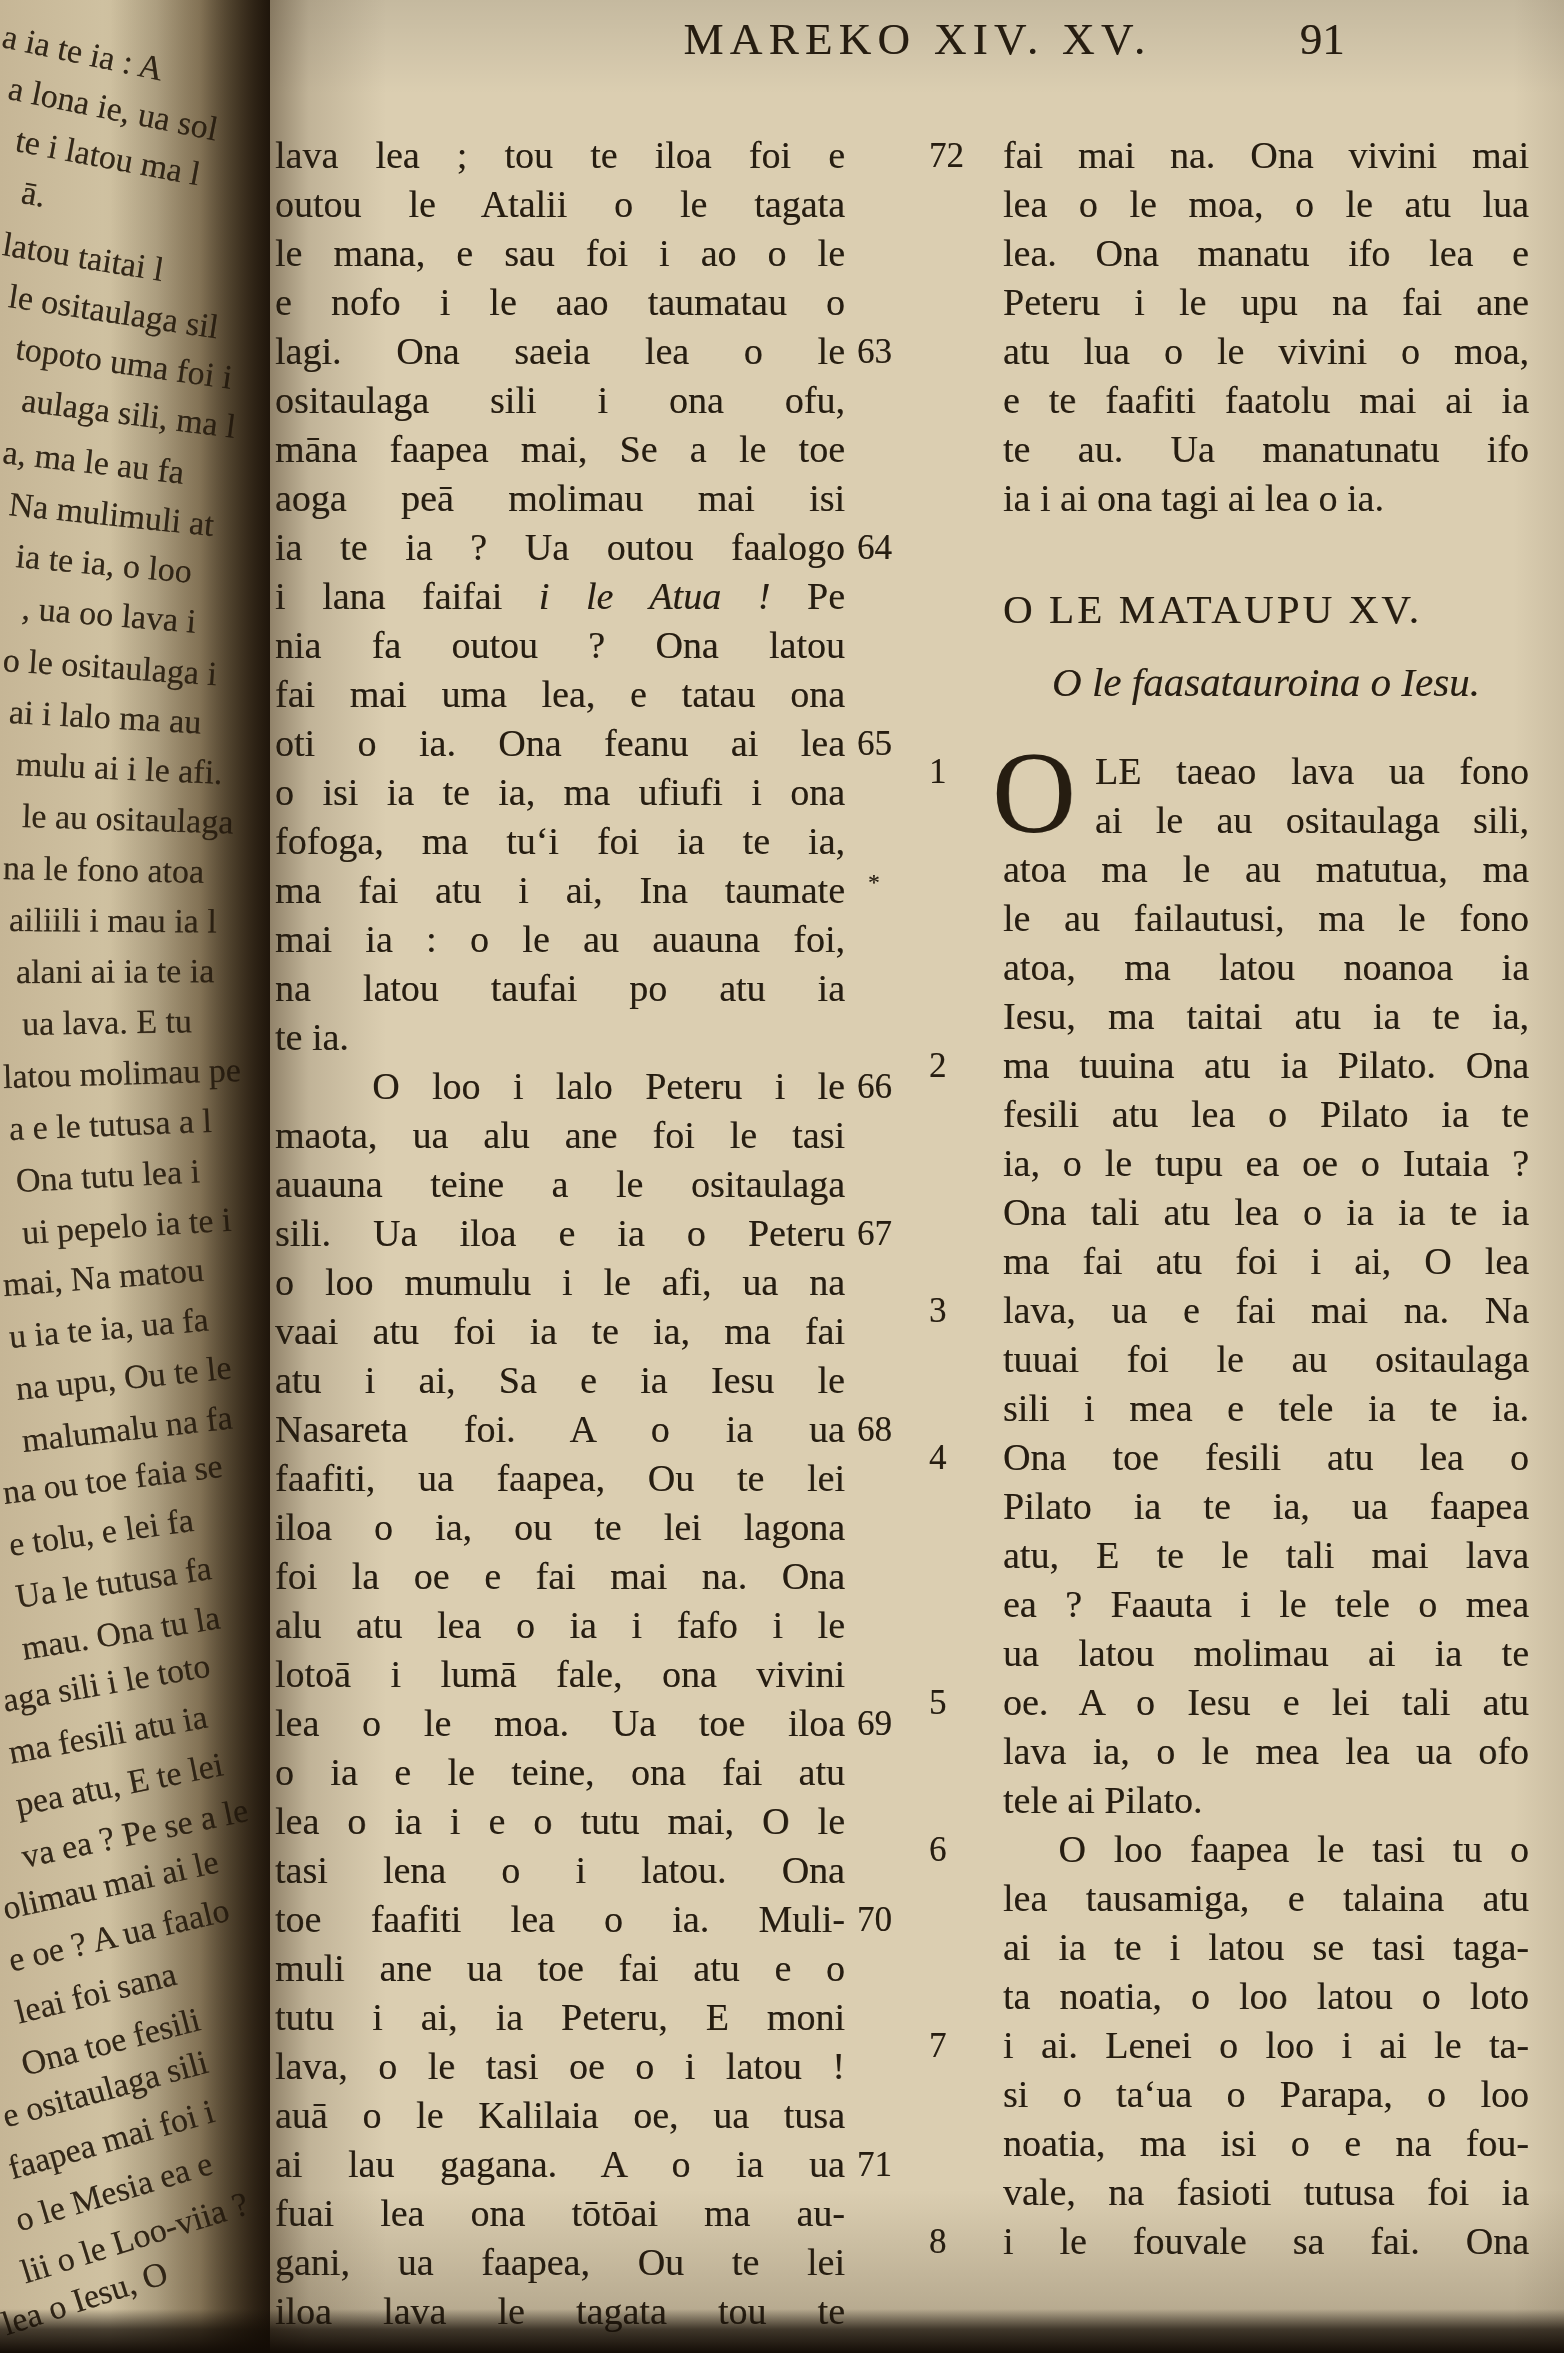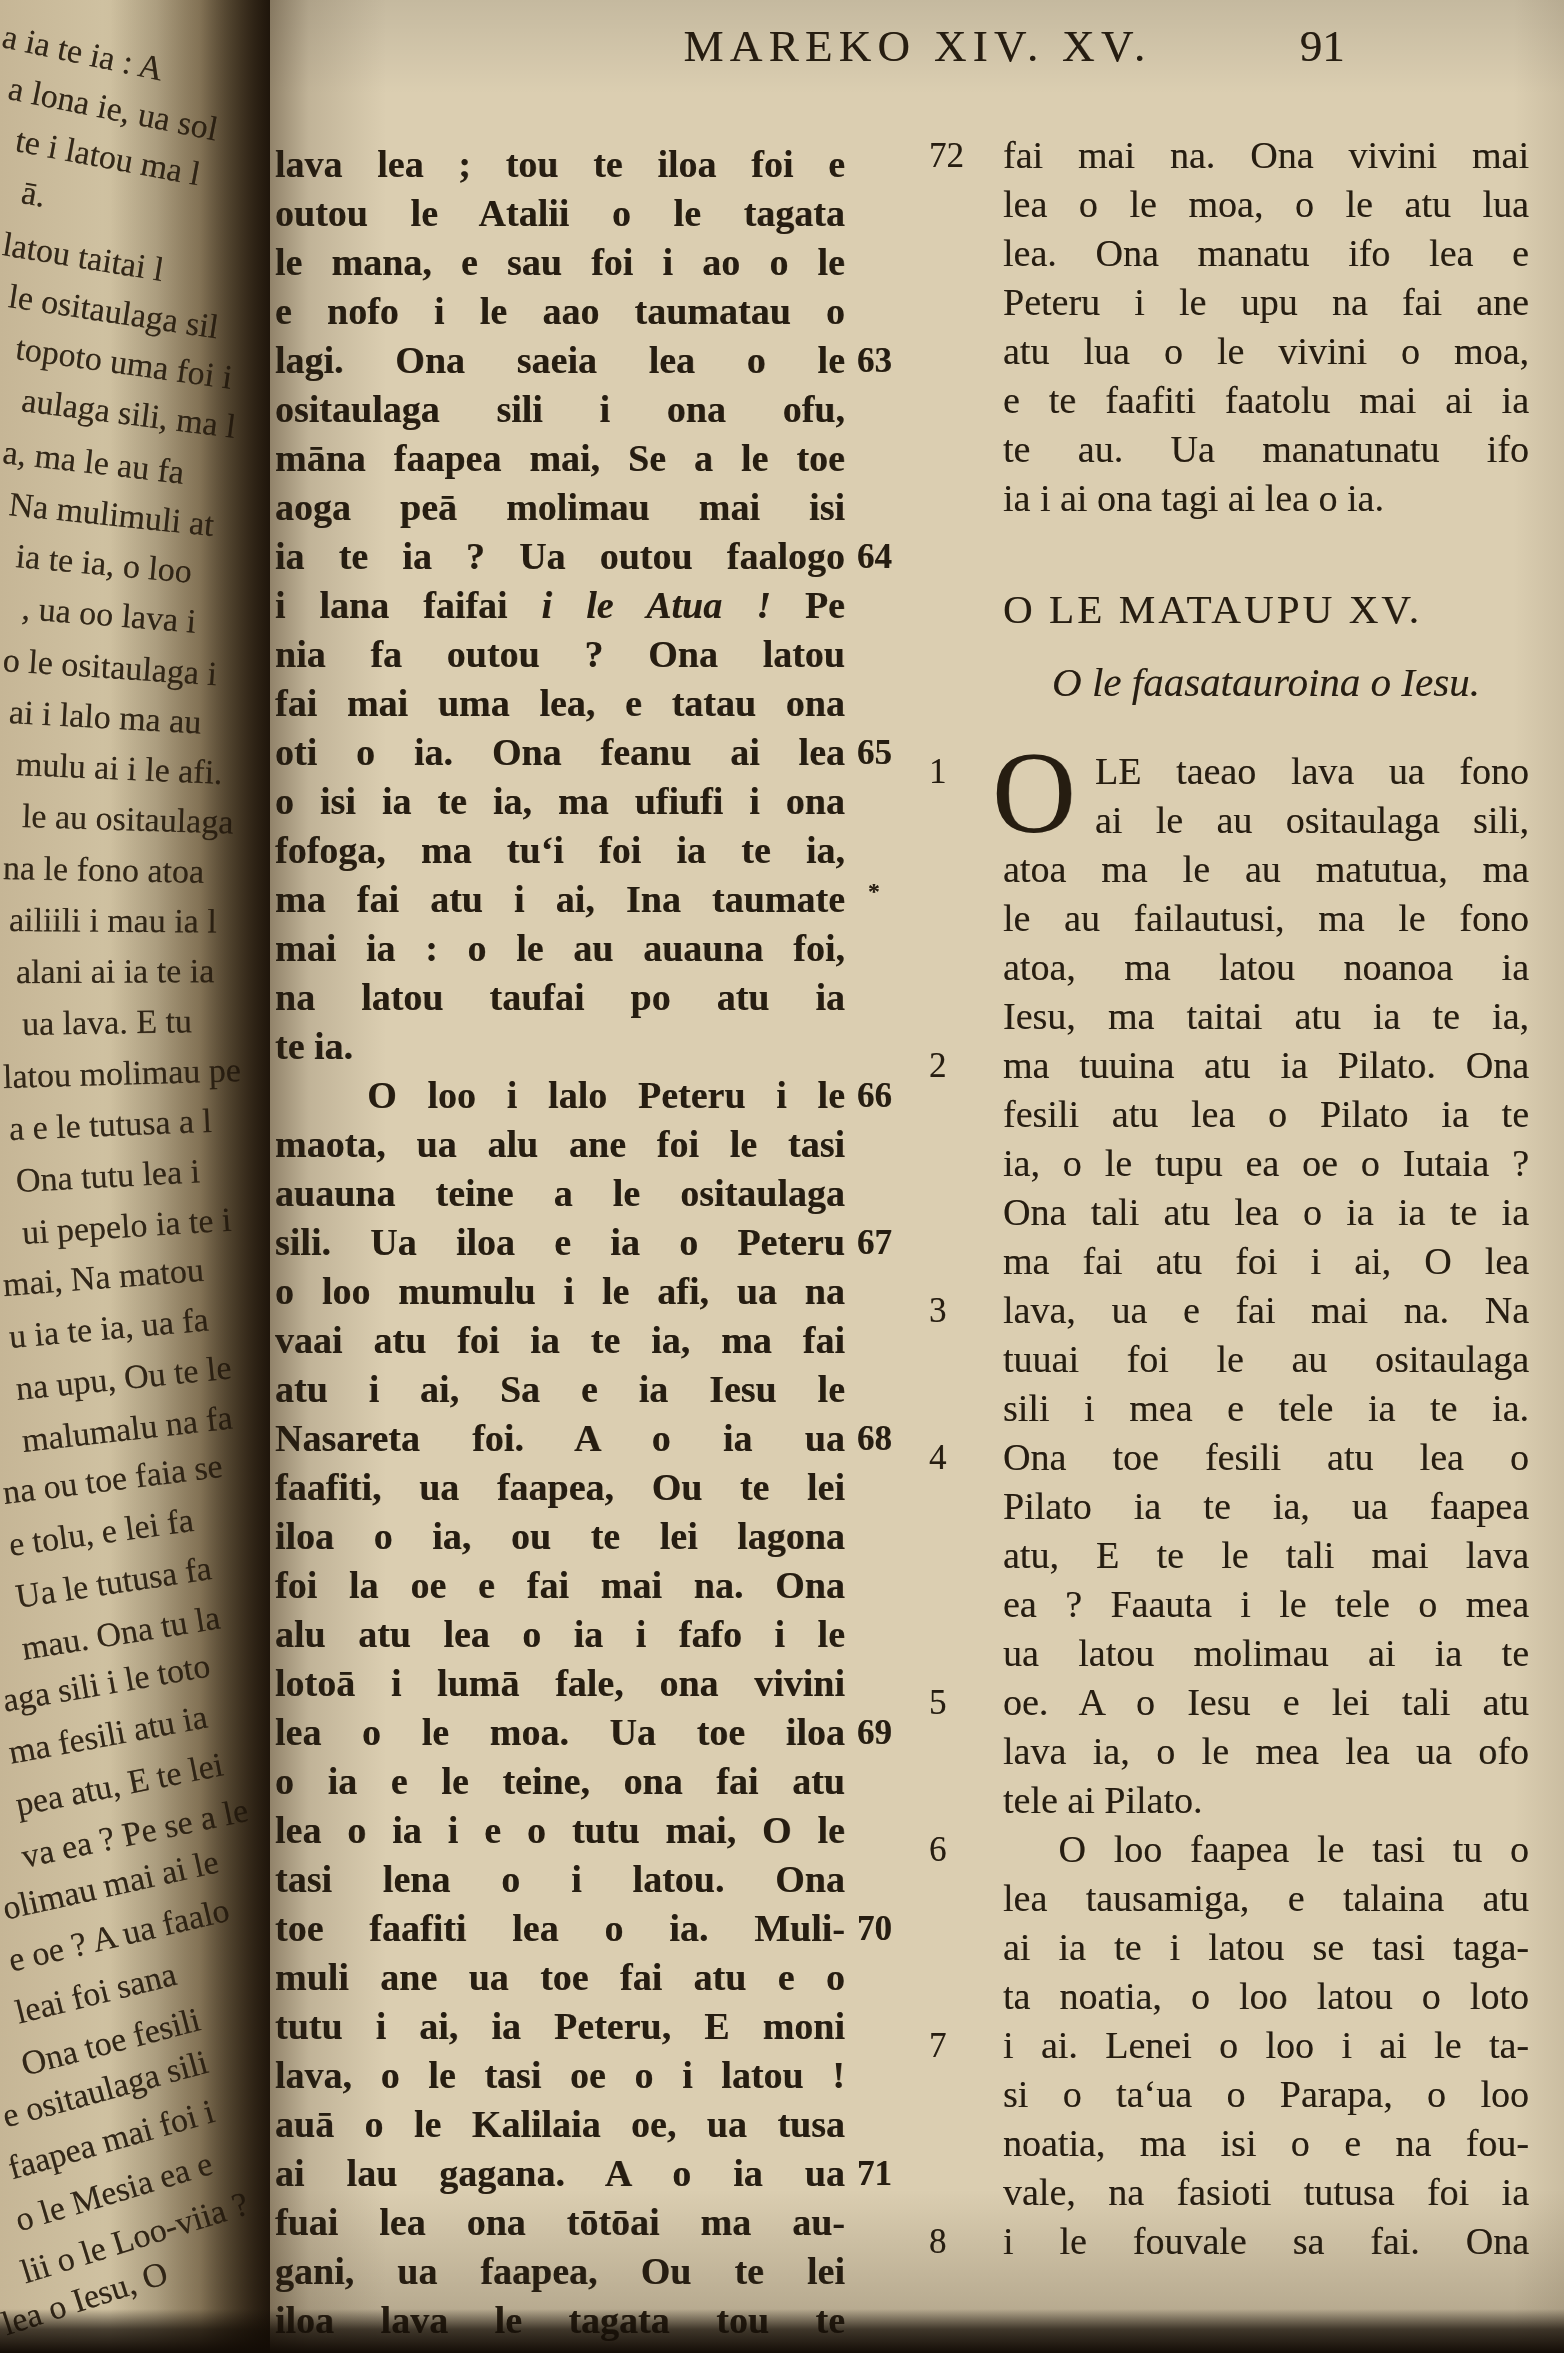--- a/index.html
+++ b/index.html
@@ -29,32 +29,32 @@
       linear-gradient(90deg, rgba(56,40,20,0.45) 0%, rgba(56,40,20,0.16) 3%, rgba(0,0,0,0) 9%, rgba(0,0,0,0) 96%, rgba(56,40,20,0.10) 100%),
       linear-gradient(180deg, rgba(0,0,0,0.10) 0%, rgba(0,0,0,0) 4%, rgba(0,0,0,0) 93%, rgba(45,32,15,0.28) 100%),
       #dbceb1;
   }
   .bottom-band{
     position:absolute;left:0;bottom:0;width:1565px;height:45px;
     background:linear-gradient(180deg, rgba(20,13,6,0) 0%, rgba(20,13,6,0.72) 45%, #120b05 100%);
     pointer-events:none;
   }
   
-  .header{position:absolute;left:270px;top:15px;width:1095px;height:63px;}
+  .header{position:absolute;left:270px;top:8px;width:1095px;height:63px;}
   .header .title{
     position:absolute;left:0;width:1295px;text-align:center;
     font-size:45px;letter-spacing:6.3px;line-height:63px;
     text-shadow:0.3px 0.3px 0 rgba(36,27,16,0.55);
   }
   .header .folio{
     position:absolute;right:20.3px;top:0;font-size:45px;line-height:63px;
     text-shadow:0.3px 0.3px 0 rgba(36,27,16,0.55);
   }
   
-  .col-left{position:absolute;left:275px;top:140px;width:570px;font-weight:bold;}
+  .col-left{position:absolute;left:275px;top:131px;width:570px;}
   .col-right{position:absolute;left:1003px;top:131px;width:526px;}
   .line{
     position:relative;height:49px;line-height:49px;font-size:38px;
     text-align:justify;text-align-last:justify;box-sizing:border-box;width:100%;
     text-shadow:0.3px 0.3px 0 rgba(36,27,16,0.5);
     white-space:normal;
   }
   .line.end{text-align-last:left;}
   .line.dc{padding-left:92px;}
   .verse{

